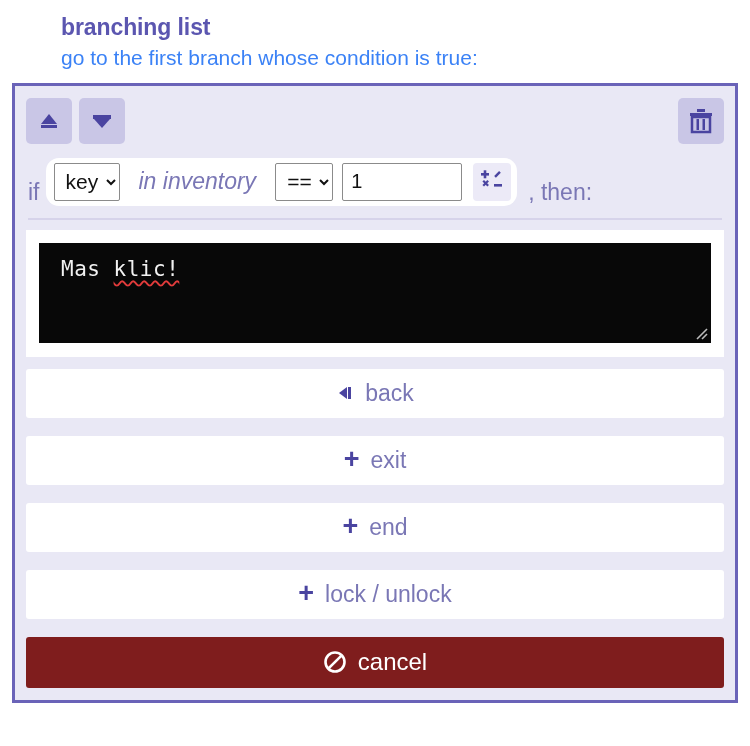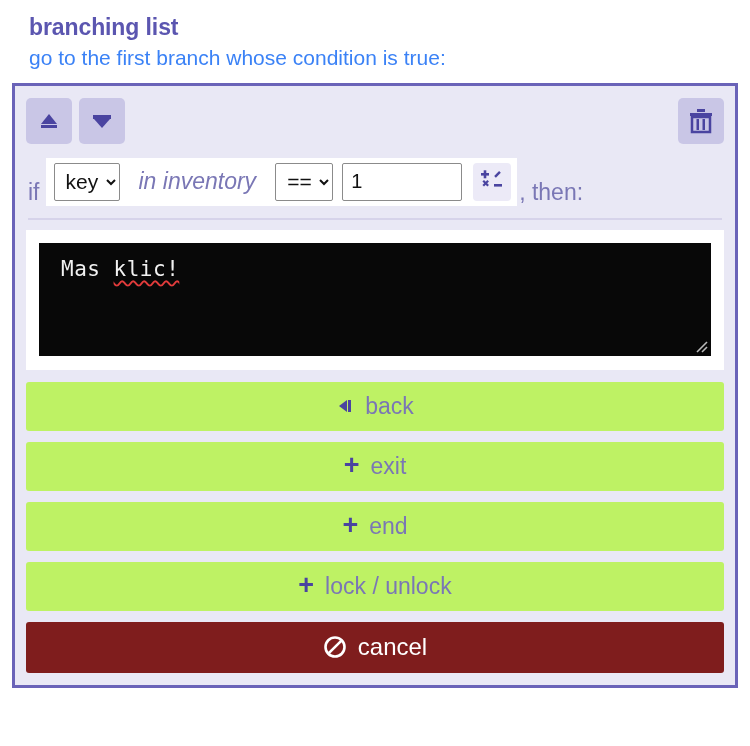--- a/index.html
+++ b/index.html
@@ -19,20 +19,21 @@
     width: 750px;
     height: 746px;
     box-sizing: border-box;
     padding: 0;
     position: relative;
   }
 
   
   .header {
     padding: 14px 18px 0 29px;
+    margin-left: 32px;
   }
   .page-title {
     font-size: 23px;
     font-weight: bold;
     color: #5b56b0;
     line-height: 1.15;
     margin: 0 0 6px 0;
     letter-spacing: -0.1px;
   }
   .page-subtitle {
@@ -87,23 +88,24 @@
     white-space: nowrap;
   }
   .cond-text { padding: 0 6px 0 2px; }
   .cond-text.mid { padding: 0 10px; font-style: italic; }
   .cond-white {
     background: #ffffff;
     display: flex;
     align-items: center;
     padding: 5px 6px 5px 8px;
     gap: 9px;
+    border-radius: 13px;
   }
   .cond-tail {
-    padding-left: 2px;
+    padding-left: 11px;
     color: #7a77b5;
   }
   select.cond-select {
     font-family: "Liberation Sans", sans-serif;
     font-size: 21px;
     color: #111111;
     background: #ffffff;
     border: 1px solid #8b8b8b;
     border-radius: 2px;
     padding: 3px 4px 3px 7px;
@@ -144,21 +146,21 @@
 
   
   .editor-wrap {
     background: #ffffff;
     padding: 13px 13px 14px 13px;
     margin-bottom: 12px;
   }
   .editor {
     background: #080808;
     position: relative;
-    height: 113px;
+    height: 100px;
     padding: 14px 14px 0 22px;
     box-sizing: border-box;
   }
   .editor-text {
     font-family: "DejaVu Sans Mono", monospace;
     font-size: 21px;
     color: #f2f2f2;
     letter-spacing: 0.5px;
     line-height: 1.2;
     white-space: pre;
@@ -177,24 +179,24 @@
   }
 
   
   .action-btn {
     display: flex;
     align-items: center;
     justify-content: center;
     width: 100%;
     box-sizing: border-box;
     height: 49px;
-    background: #bef264;
+    background: #ffffff;
     border: none;
     border-radius: 3px;
-    margin-bottom: 11px;
+    margin-bottom: 18px;
     font-family: "Liberation Sans", sans-serif;
     font-size: 23px;
     color: #7a77b5;
     cursor: pointer;
     gap: 11px;
     padding: 0;
   }
   .action-btn .glyph {
     display: flex;
     align-items: center;

